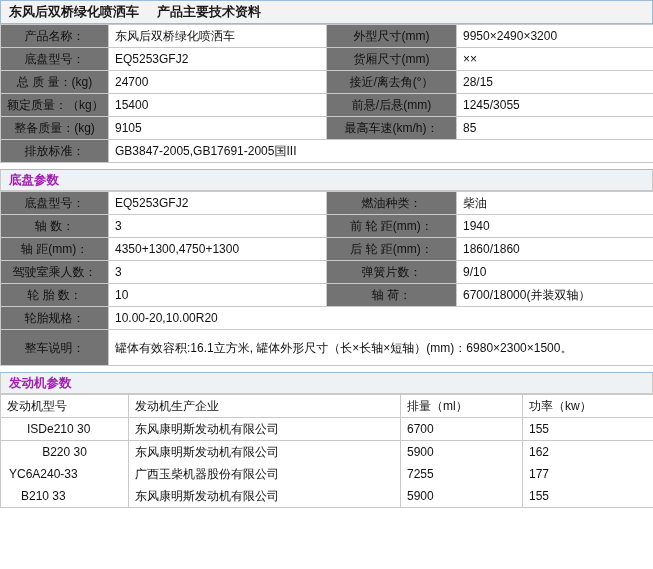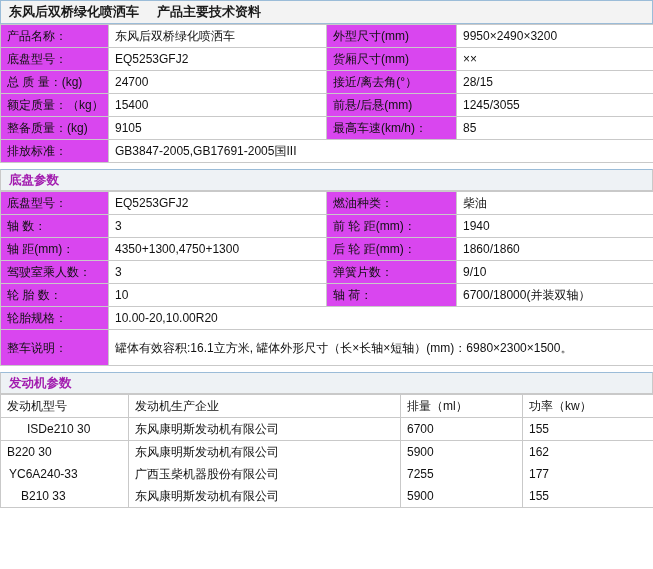--- a/index.html
+++ b/index.html
@@ -45,23 +45,24 @@
     border: 1px solid #c9c9c9;
     padding: 3px 6px;
     vertical-align: middle;
     font-size: 12px;
     line-height: 16px;
     height: 18px;
     box-sizing: border-box;
     word-wrap: break-word;
   }
   td.label {
-    background: #d946ef;
+    background: #737373;
     color: #111111;
     white-space: nowrap;
+    text-align: center;
   }
   td.value {
     background: #ffffff;
     color: #111111;
   }
   .sec-head {
     background: #eef2f5;
     border: 1px solid #c9c9c9;
     border-top: 1px solid #9bbcd8;
     box-sizing: border-box;
@@ -207,21 +208,21 @@
 
   <table class="grid" style="border-top:none;">
     <tbody>
         <tr>
       <td class="value e1" style="border-top:none;padding-left:26px;">ISDe210 30</td>
       <td class="value e2" style="border-top:none;">东风康明斯发动机有限公司</td>
       <td class="value e3" style="border-top:none;">6700</td>
       <td class="value e4" style="border-top:none;">155</td>
     </tr>
     <tr>
-      <td class="value e1" style="border-top:none;border-bottom:none;">B220 30</td>
+      <td class="value e1" style="border-top:none;border-bottom:none;text-align:center;">B220 30</td>
       <td class="value e2" style="border-top:none;border-bottom:none;">东风康明斯发动机有限公司</td>
       <td class="value e3" style="border-top:none;border-bottom:none;">5900</td>
       <td class="value e4" style="border-top:none;border-bottom:none;">162</td>
     </tr>
     <tr>
       <td class="value e1" style="border-top:none;border-bottom:none;padding-left:8px;">YC6A240-33</td>
       <td class="value e2" style="border-top:none;border-bottom:none;">广西玉柴机器股份有限公司</td>
       <td class="value e3" style="border-top:none;border-bottom:none;">7255</td>
       <td class="value e4" style="border-top:none;border-bottom:none;">177</td>
     </tr>

